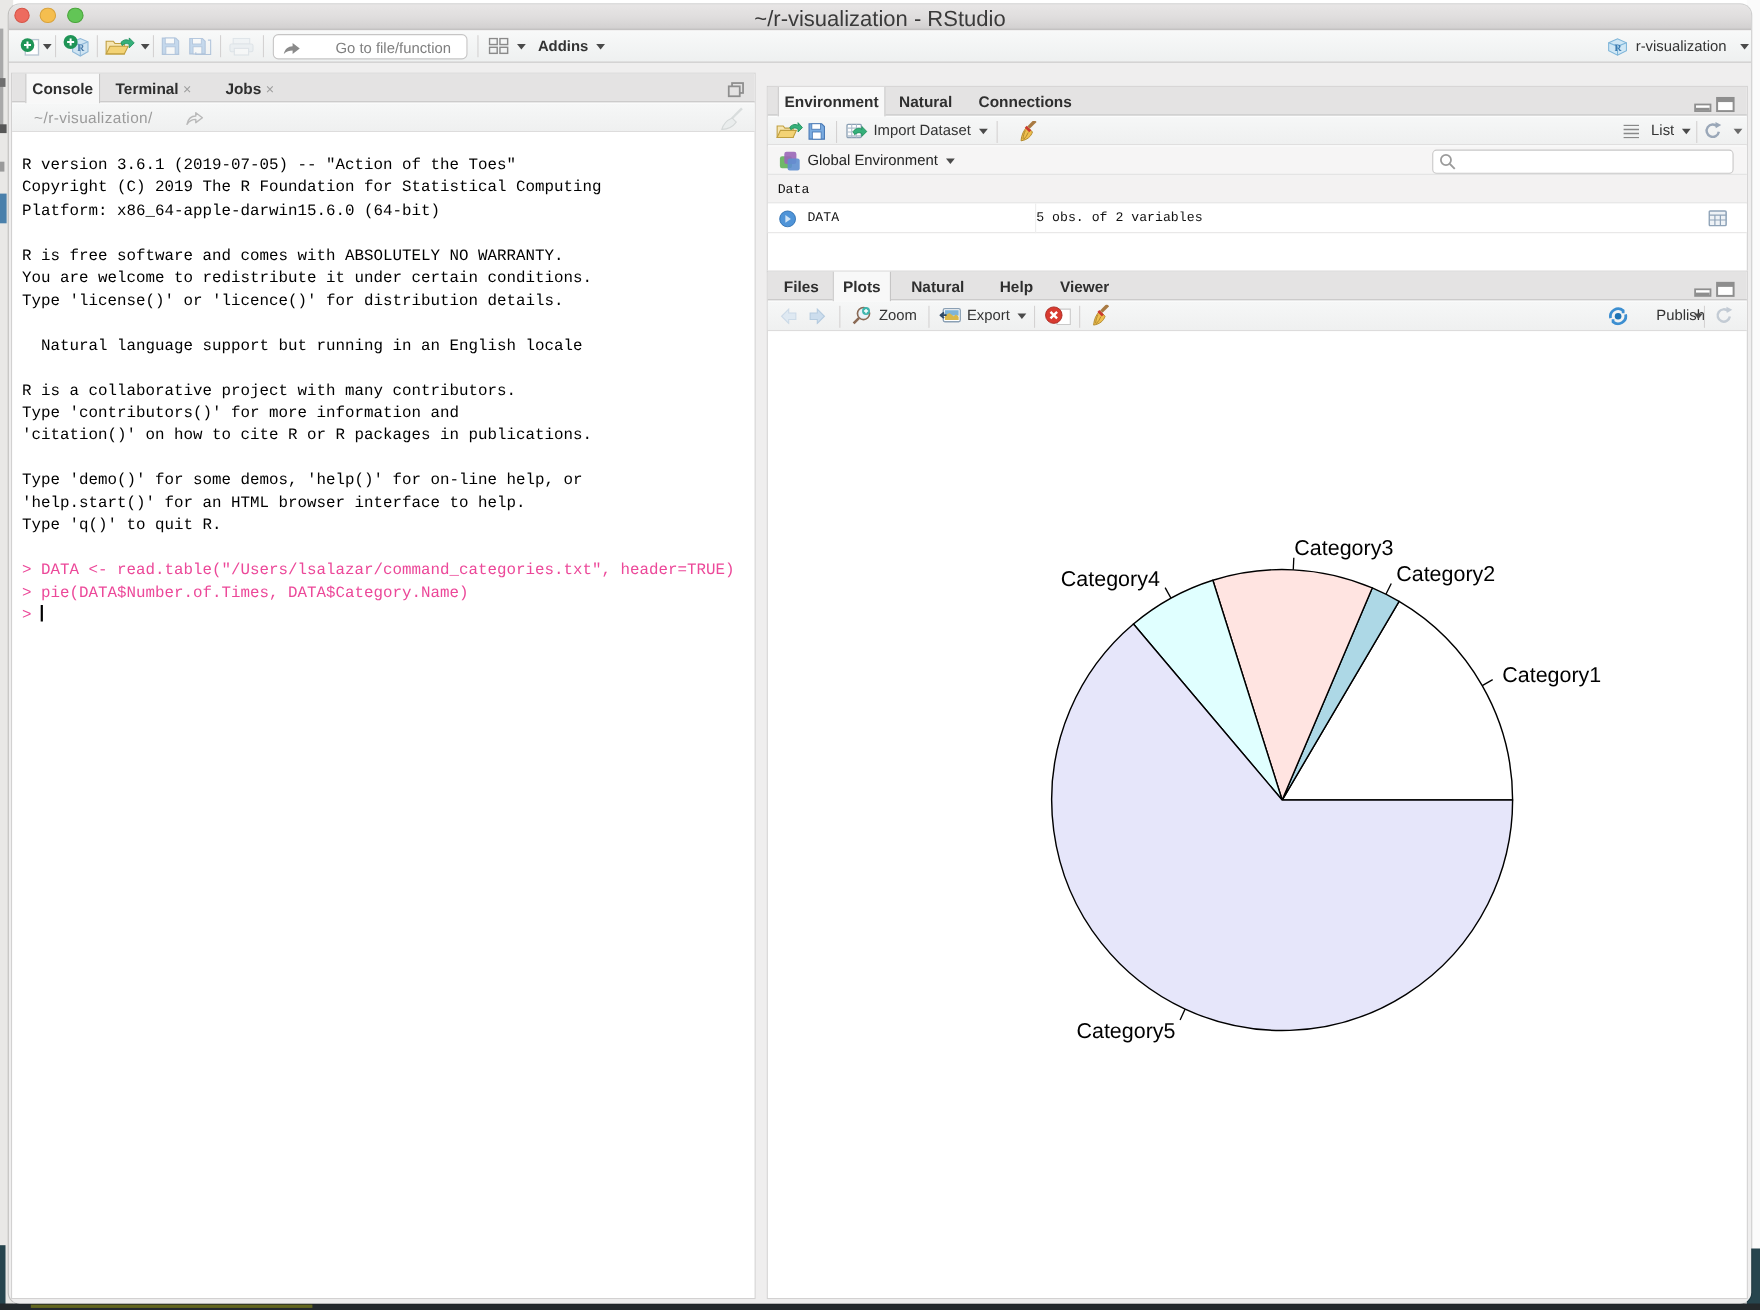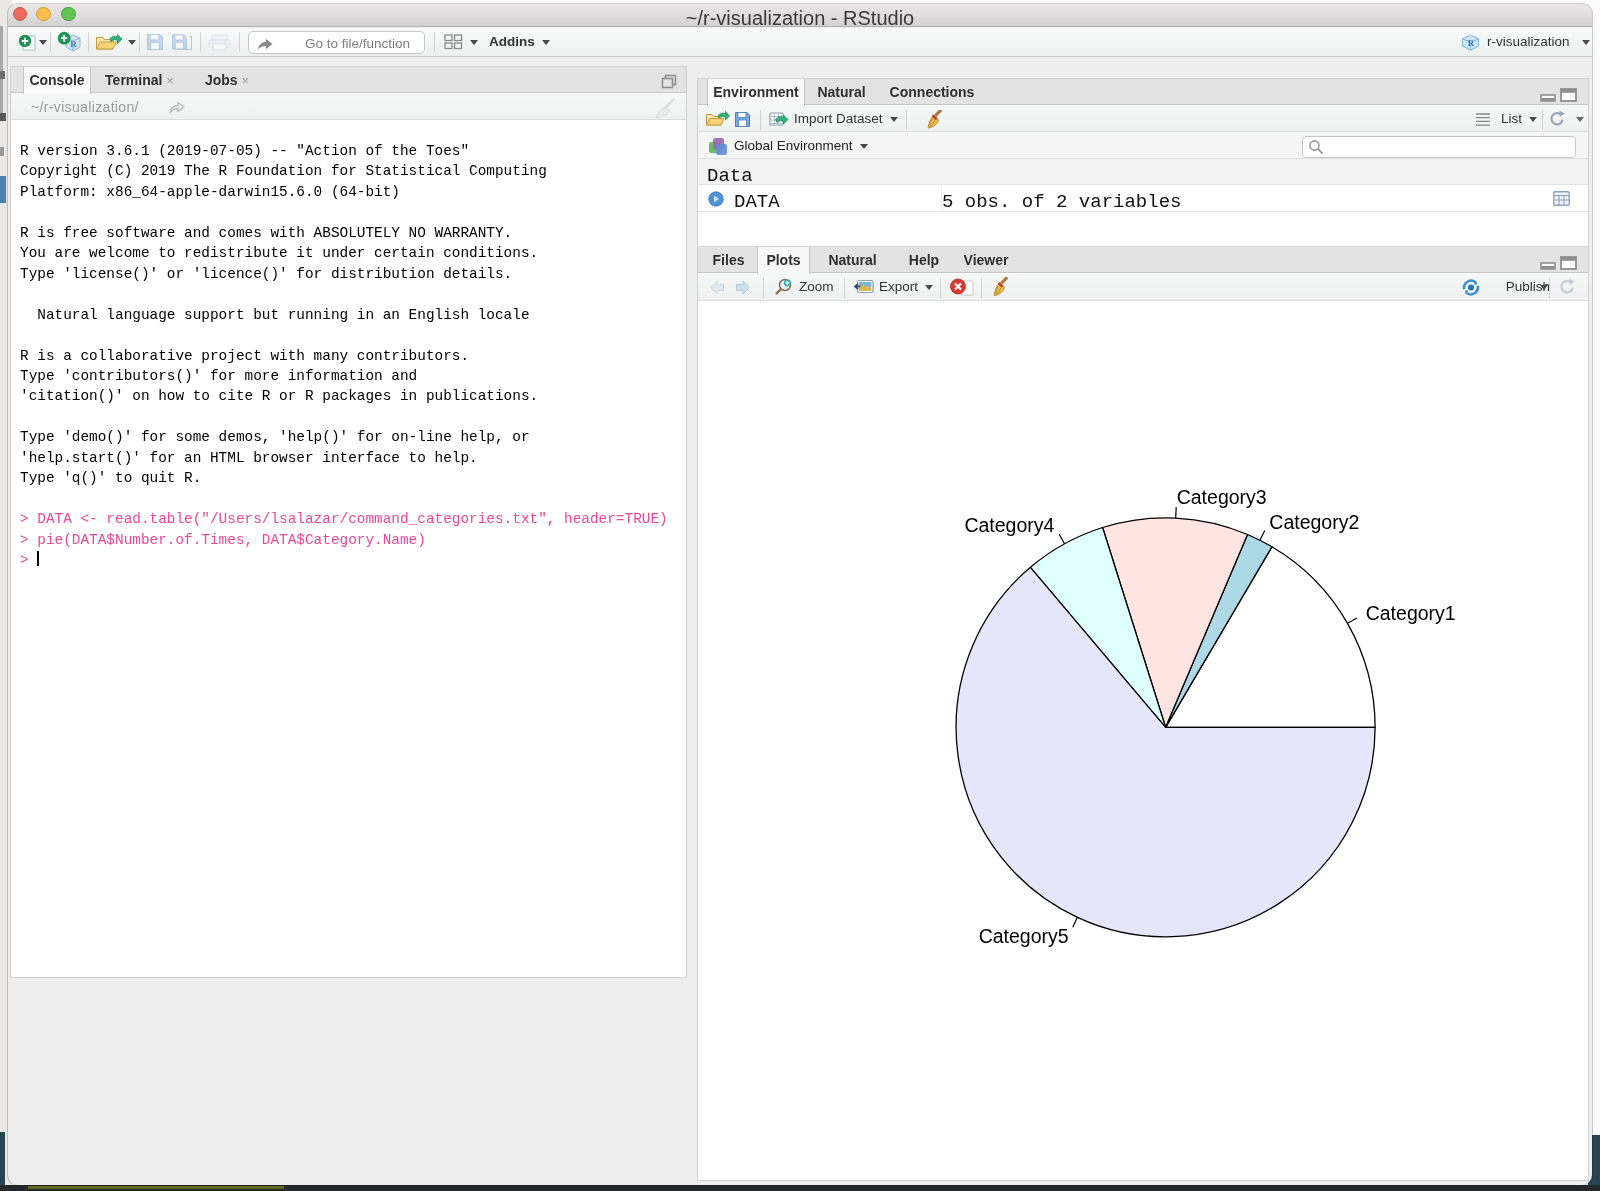--- a/index.html
+++ b/index.html
@@ -40,21 +40,21 @@
   .tab.active { background:#f8f8f8; border-left:1px solid #c6c5c5; border-right:1px solid #c6c5c5; height:27px; }
   .tab .x { font-weight:normal; color:#9e9e9e; font-size:13px; }
   .subbar { position:absolute; left:0; width:100%; background:linear-gradient(180deg,#f6f7f7,#eff0f0);
     border-bottom:1px solid #dddcdc; }
   
   #console-pre { position:absolute; left:9px; top:74px; font-family:"Liberation Mono",monospace;
     font-size:14.4px; line-height:20.45px; color:#000; white-space:pre; }
   #console-pre .blue { color:#ec4899; }
   .caret-bar { display:inline-block; width:1.5px; height:15px; background:#000; vertical-align:-2px; }
   
-  .envrow { position:absolute; font-family:"Liberation Mono",monospace; font-size:19px; color:#111; }
+  .envrow { position:absolute; font-family:"Liberation Mono",monospace; font-size:12px; color:#111; }
   
   .icon { position:absolute; }
   .caret { position:absolute; width:0; height:0; border-left:4px solid transparent;
     border-right:4px solid transparent; border-top:5px solid #4a4a4a; }
   .tbtext { position:absolute; font-size:13.5px; color:#333; }
 </style>
 </head>
 <body>
   <div id="backL" class="abs">
    <div style="position:absolute; left:0; top:26px; width:3px; height:92px; background:#a9a9a9;"></div>
@@ -138,21 +138,21 @@
       <div style="position:absolute; left:481px; top:6px; font-size:13.5px; font-weight:bold; color:#333;">Addins</div>
       <div class="caret" style="left:534px; top:12px;"></div>
       <svg class="icon" style="left:1452px; top:4px;" width="21" height="21" viewBox="0 0 26 23">
         <path d="M3 7 L13 2.5 L23 7 L23 16 L13 21 L3 16 Z" fill="#cfe7f5" stroke="#7db4d8" stroke-width="1.2"></path>
         <path d="M3 7 L13 11 L23 7 M13 11 L13 21" fill="none" stroke="#7db4d8" stroke-width="1.2"></path>
         <text x="9.5" y="16" font-size="11" fill="#3a7ab0" font-family="Liberation Serif,serif" font-weight="bold">R</text>
       </svg>
       <div style="position:absolute; left:1479px; top:6px; font-size:13.5px; color:#333;">r-visualization</div>
       <div class="caret" style="left:1574px; top:12px;"></div>
     </div>
-    <div id="pane-console" class="pane" style="left:2px; top:62px; width:677px; height:912px;">
+    <div id="pane-console" class="pane" style="left:2px; top:62px; width:677px; height:1115px;">
       <div class="tabbar">
         <div class="tab active" style="left:12px; width:68px;">Console</div>
         <div class="tab" style="left:81px; width:95px;">Terminal <span class="x">×</span></div>
         <div class="tab" style="left:176px; width:80px;">Jobs <span class="x">×</span></div>
         <svg class="icon" style="right:9px; top:7px;" width="16" height="15" viewBox="0 0 16 15">
           <rect x="4.5" y="1.5" width="10" height="9" fill="none" stroke="#8e8e8e" stroke-width="1.6"></rect>
           <rect x="1.5" y="4.5" width="10" height="9" fill="#e4e3e3" stroke="#8e8e8e" stroke-width="1.6"></rect>
         </svg>
       </div>
       <div class="subbar" style="top:27px; height:26px;">

